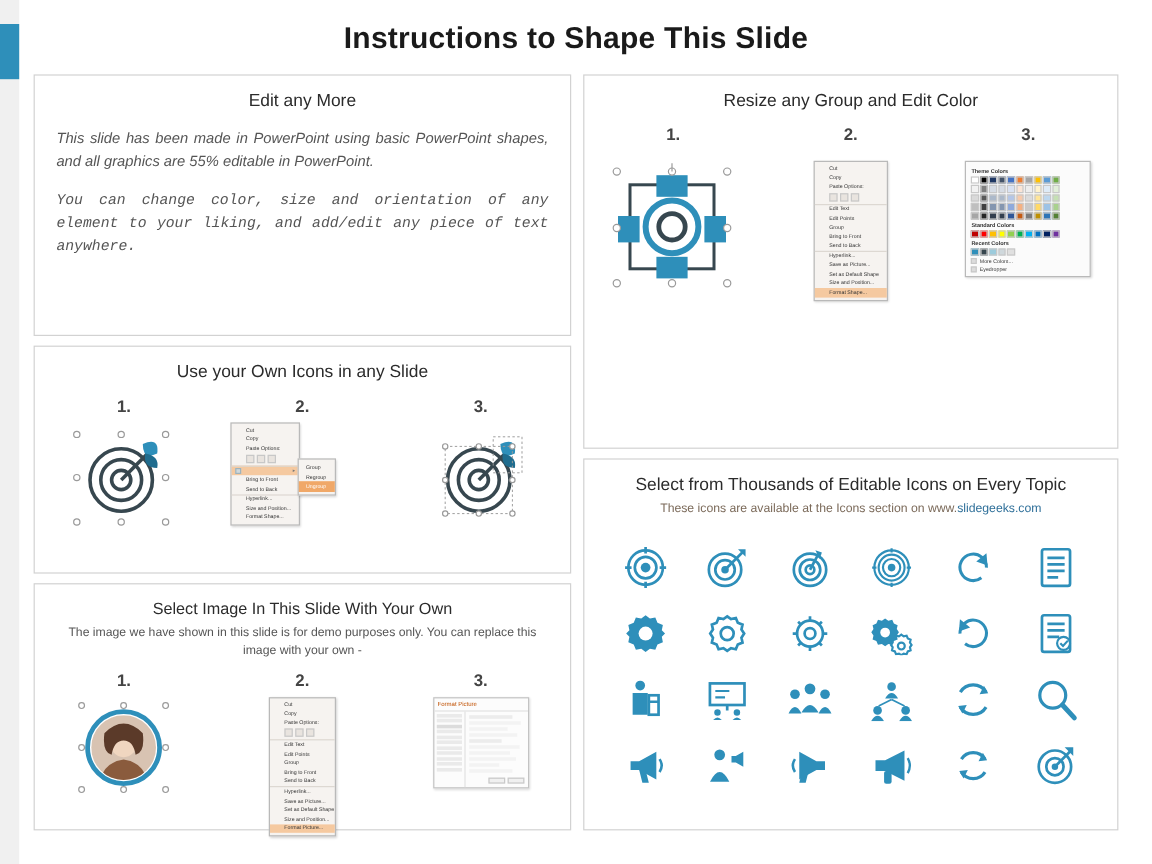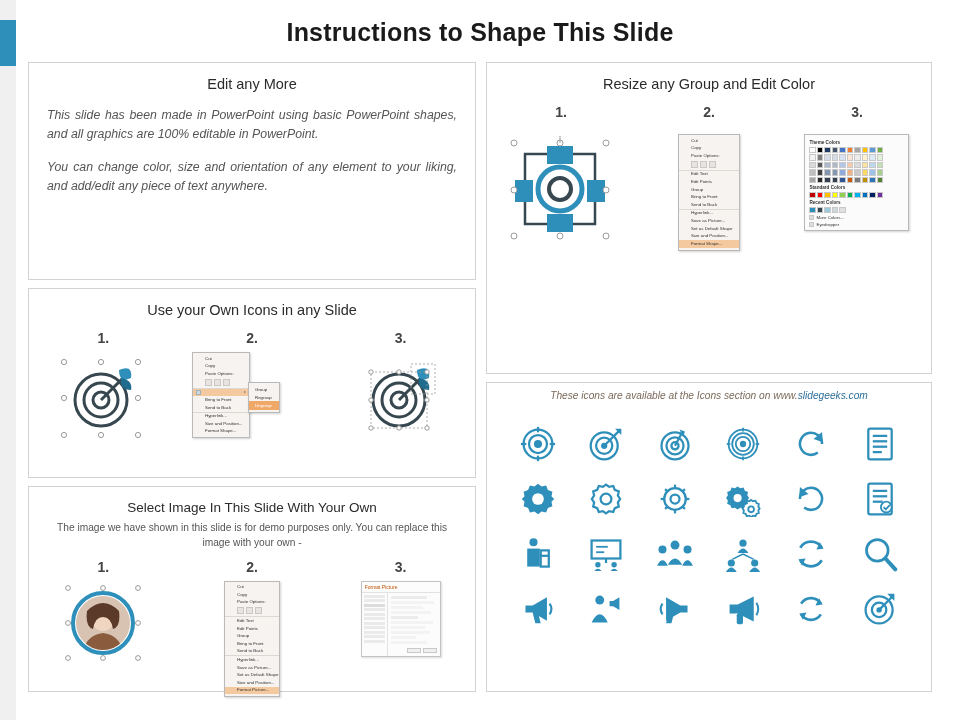--- a/index.html
+++ b/index.html
@@ -40,29 +40,29 @@
   }
   .panel-title.small { font-size:13.5px; }
   .body-text {
     font-size:12.3px;
     color:#555;
     font-style:italic;
     line-height:1.55;
     text-align:justify;
     margin:14px 18px 0 18px;
   }
-  .body-text.second { margin-top:14px; }
+  .body-text.second { margin-top:14px;font-family:Liberation Mono, monospace; }
   .sub-note {
     font-size:10.2px;
     color:#555;
     text-align:center;
     margin:6px 16px 0 16px;
     line-height:1.45;
   }
-  .sub-note.italic { font-style:italic; color:#7b6a5a; }
+  .sub-note.italic { color:#7b6a5a; }
   .sub-note .brand { color:#2e6f99; }
 
   
   #p1 { left:28px; top:62px; width:448px; height:218px; }
   
   #p2 { left:486px; top:62px; width:446px; height:312px; }
   
   #p3 { left:28px; top:288px; width:448px; height:190px; }
   
   #p4 { left:28px; top:486px; width:448px; height:206px; }
@@ -135,21 +135,21 @@
 <body>
 
 <div class="left-bar">
   <div class="tab"></div>
 </div>
 
 <div class="page-title">Instructions to Shape This Slide</div>
 
 <div class="panel" id="p1">
   <div class="panel-title">Edit any More</div>
-  <div class="body-text">This slide has been made in PowerPoint using basic PowerPoint shapes, and all graphics are 100% editable in PowerPoint.</div>
+  <div class="body-text">This slide has been made in PowerPoint using basic PowerPoint shapes, and all graphics are 55% editable in PowerPoint.</div>
   <div class="body-text second">You can change color, size and orientation of any element to your liking, and add/edit any piece of text anywhere.</div>
 </div>
 
 <div class="panel" id="p2">
   <div class="panel-title">Resize any Group and Edit Color</div>
 
   <div class="numrow">
     <div class="num">1.</div>
     <div class="num">2.</div>
     <div class="num">3.</div>
@@ -478,20 +478,21 @@
               <span style="display:inline-block;width:14px;height:5px;border:0.5px solid #c9c9c9;background:#f0f0f0;"></span>
             </div>
           </div>
         </div>
       </div>
     </div>
   </div>
 </div>
 
 <div class="panel" id="p5">
+  <div class="panel-title">Select from Thousands of Editable Icons on Every Topic</div>
   <div class="sub-note italic">
     <span>These icons are available  at the Icons section on  www.</span><span class="brand">slidegeeks.com</span>
   </div>
 
   <div class="icon-grid">
 
     <div class="icon-cell">
       <svg width="36" height="36" viewBox="0 0 40 40">
           <circle cx="20" cy="20" r="16" fill="none" stroke="#2e8fba" stroke-width="2.5"></circle>
           <circle cx="20" cy="20" r="10" fill="none" stroke="#2e8fba" stroke-width="2.5"></circle>

